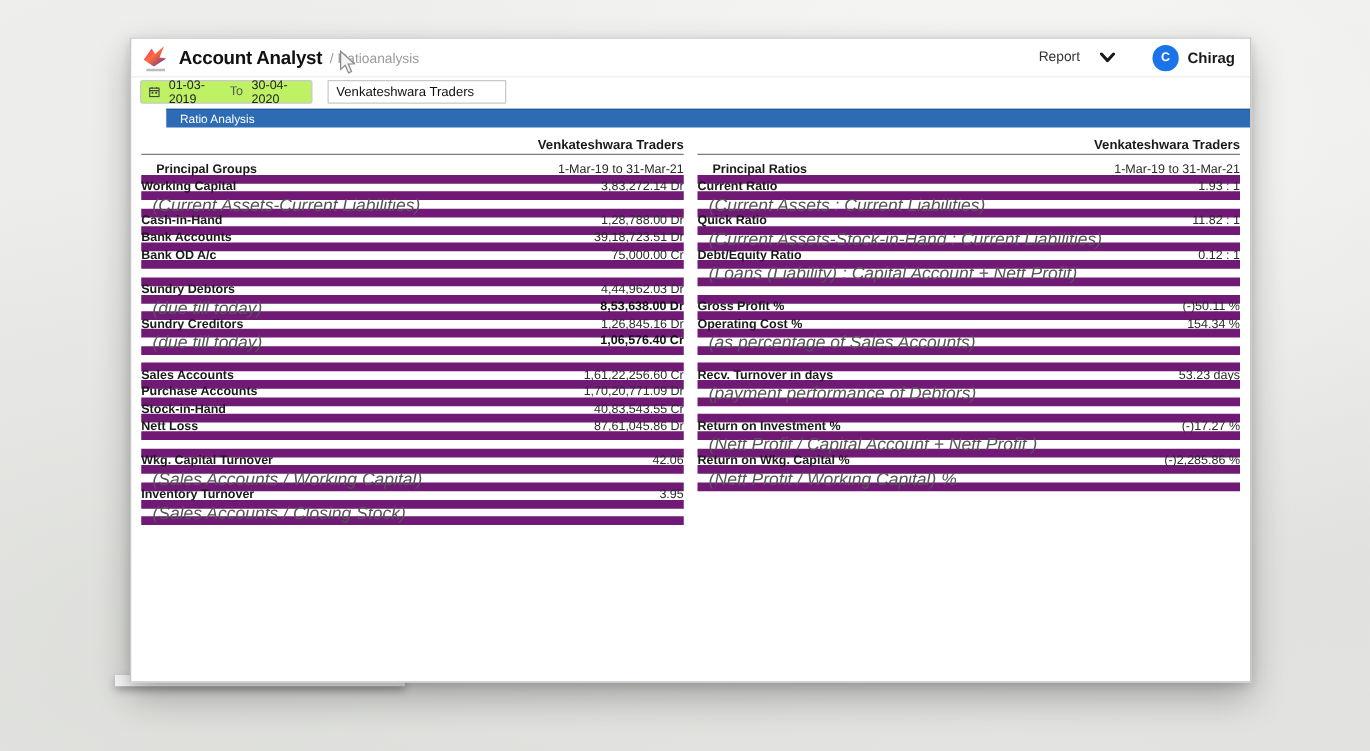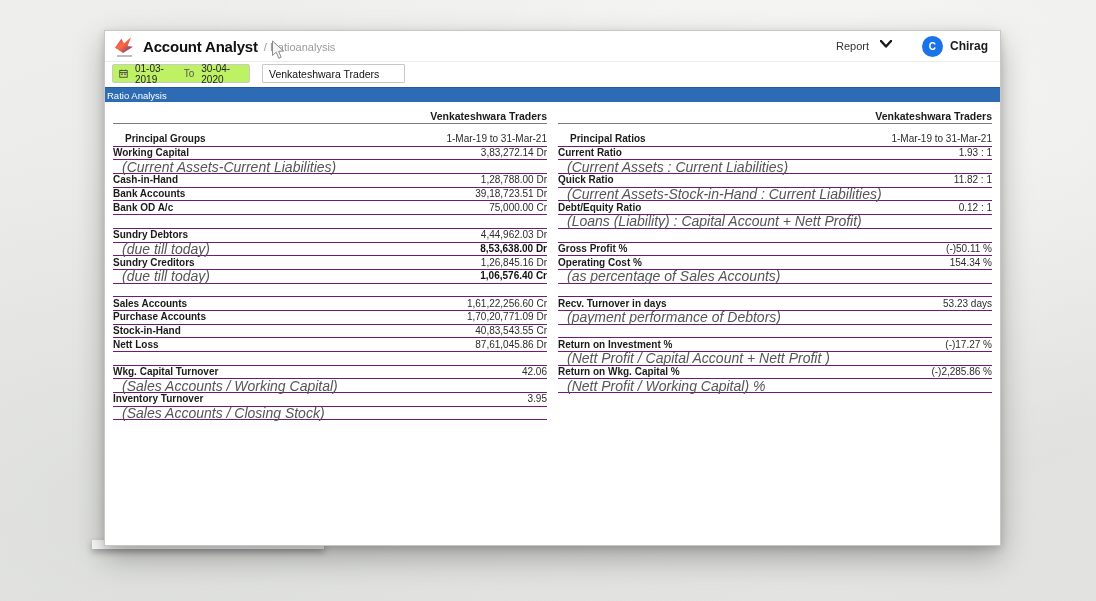--- a/index.html
+++ b/index.html
@@ -22,47 +22,47 @@
     box-shadow:0 12px 28px rgba(0,0,0,.28), 0 3px 8px rgba(0,0,0,.15);
   }
   
   .titlebar { height:31px; display:flex; align-items:center; padding:0 12px 0 7px;
     border-bottom:1px solid #ececec; }
   .logo-wrap { width:24px; margin-right:7px; display:flex; flex-direction:column; align-items:center; }
   .logo-sub { width:15px; height:2px; background:#9a9a9a; opacity:.65; margin-top:1px; }
   .app-title { font-size:15px; font-weight:bold; color:#111; letter-spacing:-.2px; }
   .breadcrumb { font-size:11px; color:#9b9b9b; margin-left:6px; padding-top:2px; }
   .tb-right { margin-left:auto; display:flex; align-items:center; }
-  .report-btn { display:flex; gap:11px; cursor:pointer;
+  .report-btn { display:flex; align-items:center; gap:16px; cursor:pointer;
     font-size:11px; color:#333;margin-left:44px; }
   .avatar { width:21px; height:21px; border-radius:50%; background:#1a73e8; color:#fff;
     font-size:10px; font-weight:bold; display:flex; align-items:center; justify-content:center;
     margin-left:30px; margin-right:7px; cursor:pointer; }
   .user-name { font-size:12px; font-weight:bold; color:#1a1a1a; }
   
   .filterbar { height:25px; display:flex; align-items:flex-start; padding:2px 0 0 7px; }
   .datebox { display:flex; align-items:center; gap:7px; border:1px solid #c9c9c9; border-radius:2px;
     height:19px; width:138px; padding:0 6px; font-size:10px; color:#222; background:#bef264; cursor:pointer; }
   .datebox .to { color:#555; }
   .company-input { margin-left:12px; height:19px; width:143px; border:1px solid #c9c9c9;
     border-radius:1px; font-size:10.5px; color:#111; padding:0 6px;
     font-family:"Liberation Sans","DejaVu Sans",sans-serif; }
   
   .section-bar { height:15px; background:#2d6cb4; color:#fff; font-size:9.5px;
-    display:flex; align-items:center; padding-left:2px; border-top:1px solid #245a99; }
+    display:flex; align-items:center; padding-left:11px; border-top:1px solid #245a99;margin-left:28px; }
   
   .content { position:relative; padding-top:4px; }
   .ratio-table { position:absolute; top:4px; width:434px; }
   .ratio-table.left  { left:8px; }
   .ratio-table.right { left:453px; }
   .company-header { height:18px; font-size:10.5px; font-weight:bold; color:#1a1a1a;
     text-align:right; border-bottom:1px solid #7d7d7d; padding-top:4px; }
   .rows { margin-top:9px; }
   .row { height:13.7px; display:flex; justify-content:space-between; align-items:center;
-    border-bottom:1px solid #701a75; font-size:10px; line-height:1; }
+    border-bottom:7px solid #701a75; font-size:10px; line-height:1; }
   .row .lbl { font-weight:bold; color:#1a1a1a; white-space:nowrap; }
   .row .val { color:#2b2b2b; white-space:nowrap; }
   .row.t-header .lbl { padding-left:12px; }
   .row.t-sub .lbl { font-weight:normal; font-style:italic; color:#555;
     font-size:14px; padding-left:9px; }
   .row .val.bold { font-weight:bold; color:#111; }
   
   .cursor { position:absolute; left:271px; top:40px; z-index:5; pointer-events:none; }
 </style>
 </head>

